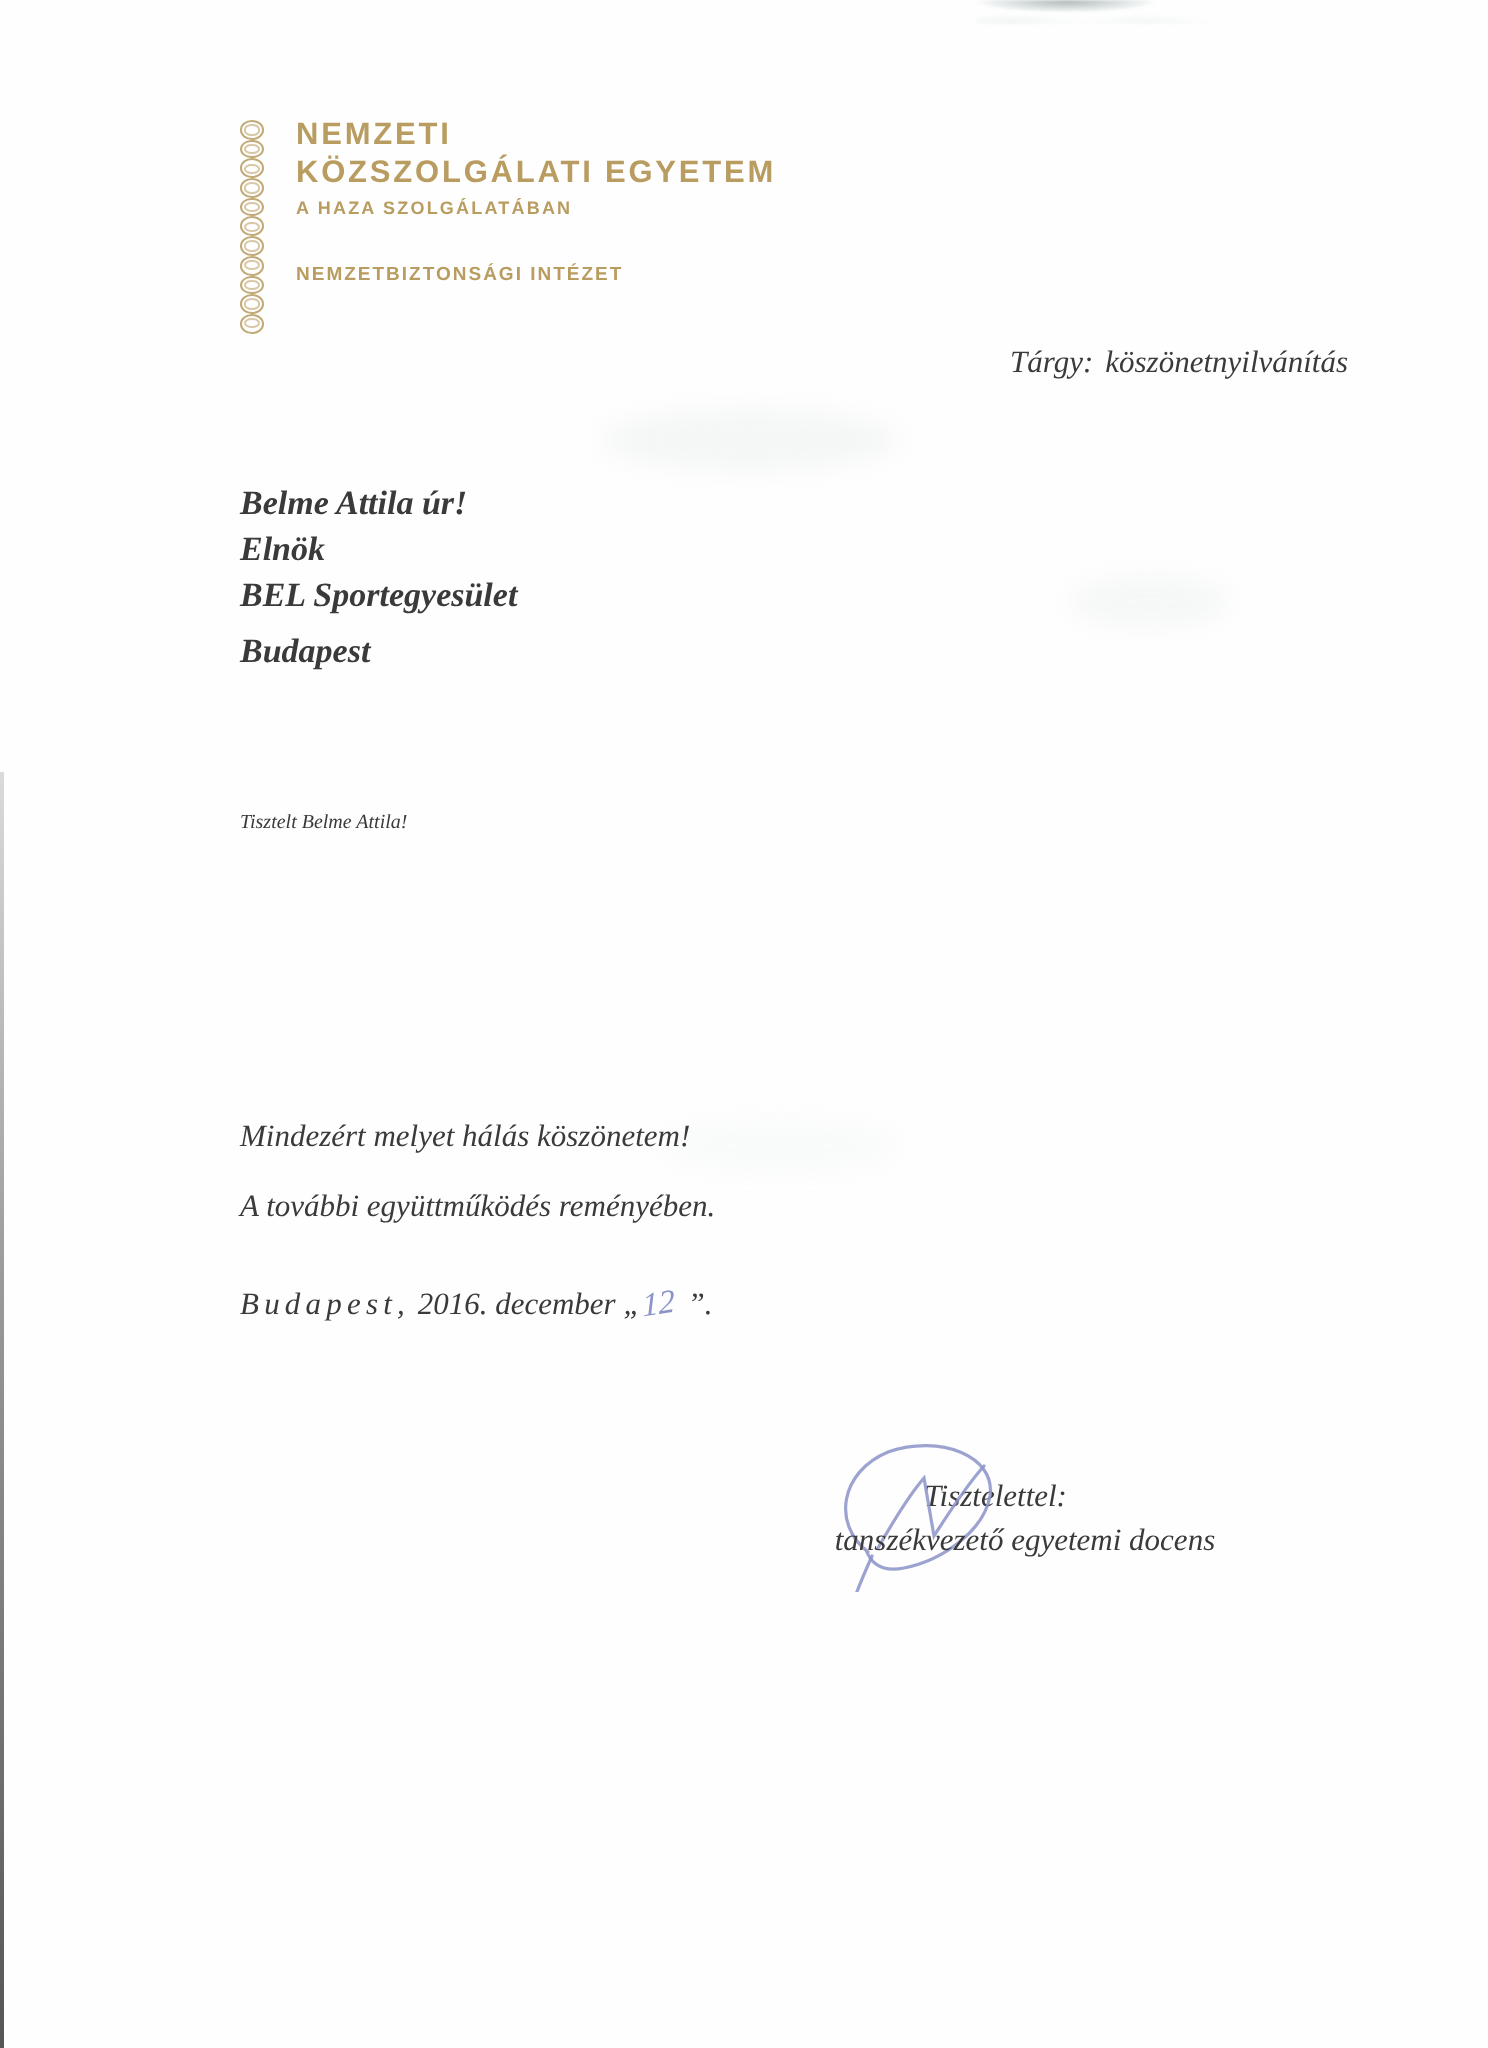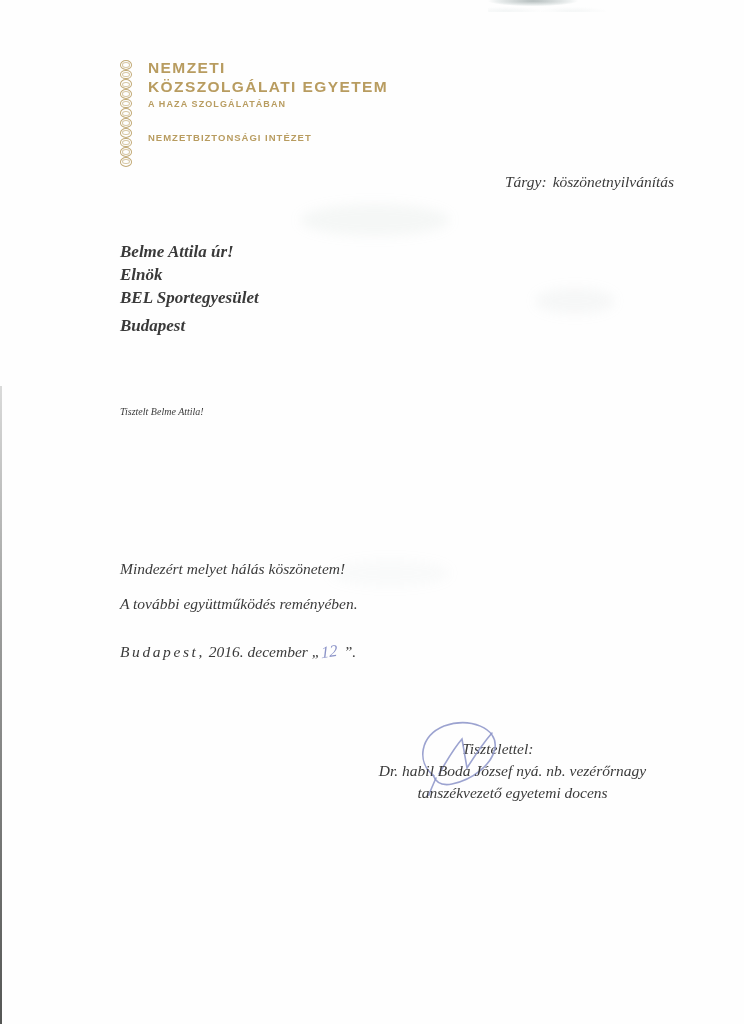--- a/index.html
+++ b/index.html
@@ -143,17 +143,16 @@
 
   <div class="valediction">Tisztelettel:</div>
 
   <svg class="signature" viewBox="0 0 112 80" xmlns="http://www.w3.org/2000/svg">
     <path d="M 22,60 C 4,46 8,20 32,10 C 58,1 86,12 83,32 C 80,49 60,64 40,68 C 30,70 24,67 21,59"></path>
     <path d="M 27,58 C 35,44 43,31 50,23 L 55,52 C 62,41 72,26 80,17"></path>
     <path d="M 24,62 C 20,71 17,78 15,84"></path>
   </svg>
 
   <div class="signer">
-    <div>Dr. habil Boda József nyá. nb. vezérőrnagy</div>
     <div>tanszékvezető egyetemi docens</div>
   </div>
 
 </div>
 
 </body></html>

